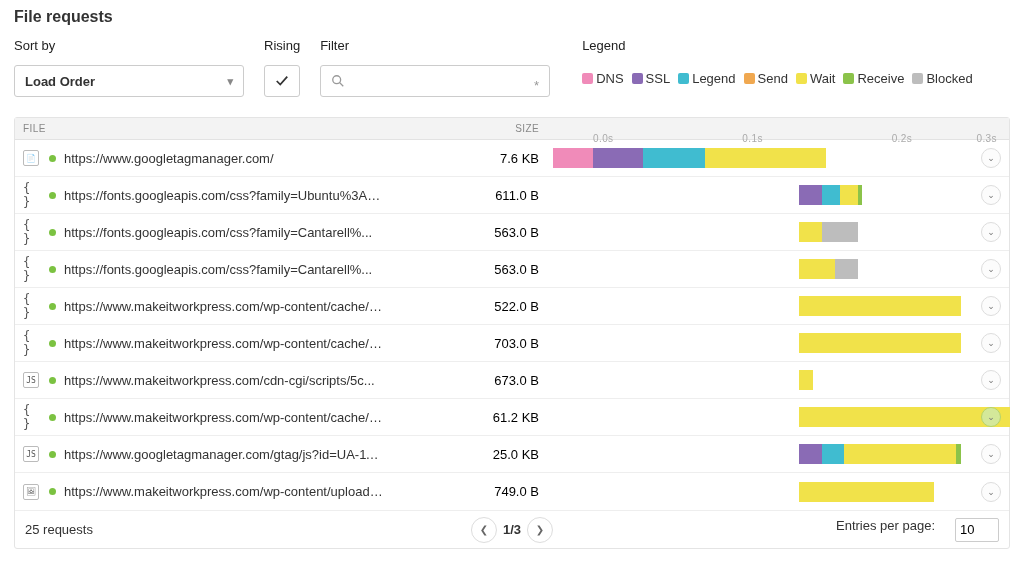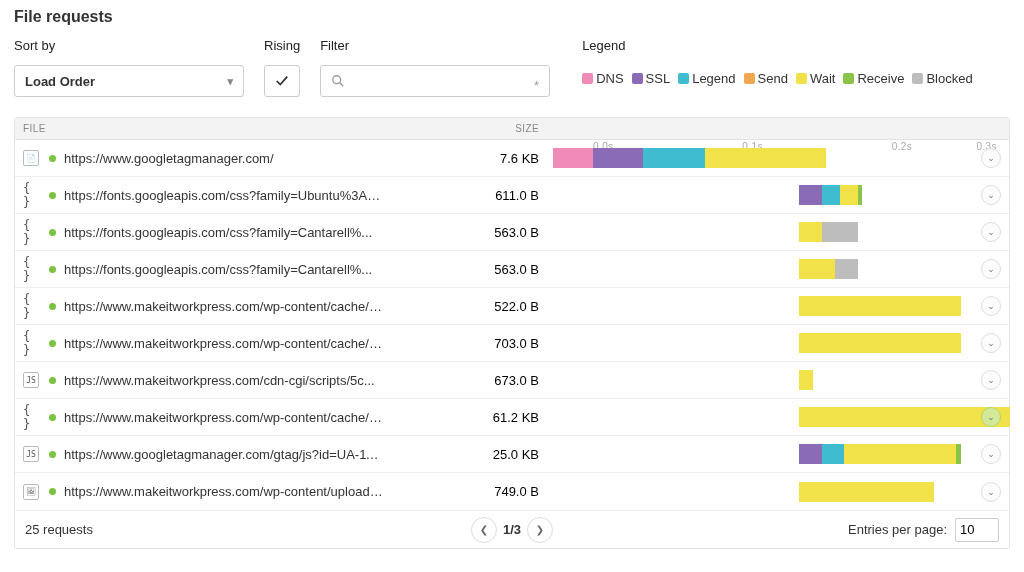--- a/index.html
+++ b/index.html
@@ -16,35 +16,35 @@
   .filter-input .star{position:absolute;right:10px;top:12px;color:#999;}
   .legend-block{}
   .legend-row{display:flex;align-items:center;flex-wrap:wrap;gap:4px;margin-top:6px;height:32px;flex-direction:column;}
   .lg-item{display:inline-flex;align-items:center;gap:3px;margin-right:4px;font-size:13px;}
   .lg-sw{width:11px;height:11px;border-radius:2px;}
   .tbl{border:1px solid #e4e4e4;border-radius:3px;}
   .tbl-head{display:flex;background:#f3f3f3;border-bottom:1px solid #e2e2e2;height:22px;align-items:center;padding:0 8px;font-size:10px;color:#888;letter-spacing:.4px;position:relative;}
   .col-file{width:360px;}
   .col-size{width:170px;text-align:right;padding-right:14px;}
   .col-wf{flex:1;position:relative;}
-  .tick{position:absolute;top:12px;font-size:10px;color:#aaa;padding-left:40px;}
+  .tick{position:absolute;top:4px;font-size:10px;color:#aaa;padding-left:40px;}
   .tbl-row{display:flex;align-items:center;height:37px;border-bottom:1px solid #eee;padding:0 8px;}
   .tbl-row:last-child{border-bottom:none;}
   .type-icon{width:16px;height:16px;display:inline-flex;align-items:center;justify-content:center;margin-right:10px;border:1px solid #bbb;border-radius:2px;font-size:8px;font-family:monospace;color:#555;flex-shrink:0;}
   .dot{width:7px;height:7px;border-radius:50%;background:#7bc241;margin-right:8px;flex-shrink:0;}
   .url{white-space:nowrap;overflow:hidden;text-overflow:ellipsis;font-size:13px;color:#333;cursor:pointer;}
   .size-cell{font-size:13px;color:#000000;}
   .wf-cell{flex:1;height:22px;position:relative;padding-right:30px;}
   .bar{position:absolute;top:1px;height:20px;}
   .exp-btn{position:absolute;right:0;top:50%;transform:translateY(-50%);width:20px;height:20px;border:1px solid #ddd;border-radius:50%;background:#fcfcfc;display:flex;align-items:center;justify-content:center;cursor:pointer;font-size:9px;color:#777;}
   .tbl-foot{display:flex;align-items:center;height:38px;padding:0 10px;border-top:1px solid #eee;font-size:13px;}
   .pager{display:flex;align-items:center;gap:6px;position:absolute;left:50%;transform:translateX(-50%);}
   .pg-btn{width:26px;height:26px;border:1px solid #ddd;border-radius:50%;background:#fff;display:flex;align-items:center;justify-content:center;cursor:pointer;color:#666;font-size:10px;}
-  .entries{margin-left:auto;display:flex;align-items:center;gap:8px;}
-  .entries input{width:44px;height:24px;border:1px solid #ccc;border-radius:2px;padding:0 4px;font-size:13px;}
+  .entries{margin-left:auto;display:flex;gap:8px;}
+  .entries input{width:44px;height:24px;border:1px solid #ccc;border-radius:2px;padding:0 4px;font-size:13px;margin-left:12px;}
   .foot-wrap{position:relative;}
 </style>
 </head>
 <body>
 
 <h2>File requests</h2>
 
 <div class="controls">
   <div class="ctrl-group">
     <div class="ctrl-label">Sort by</div>

